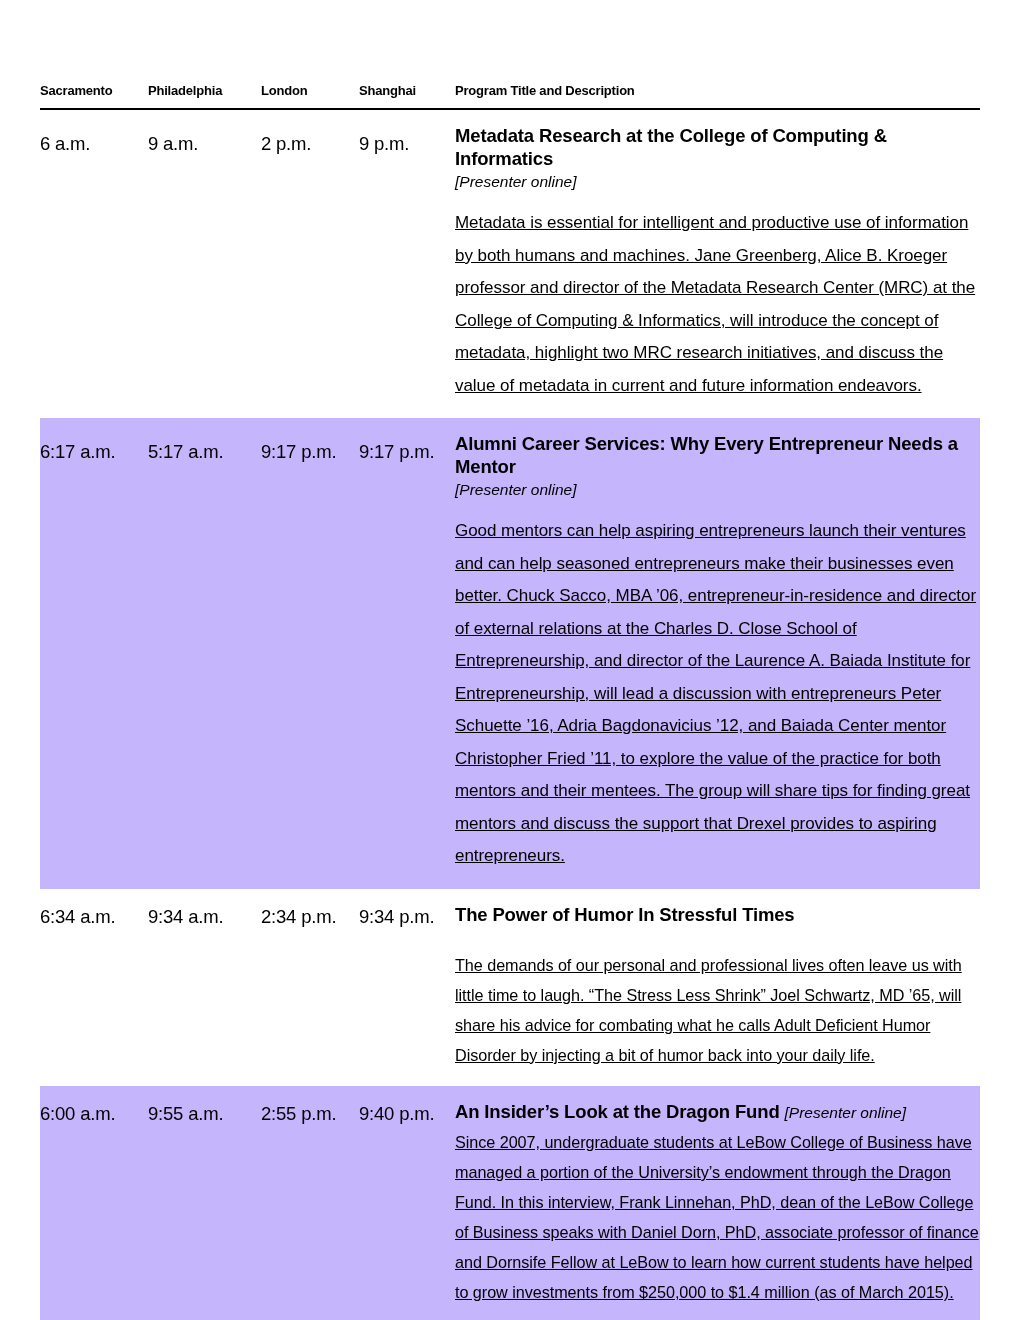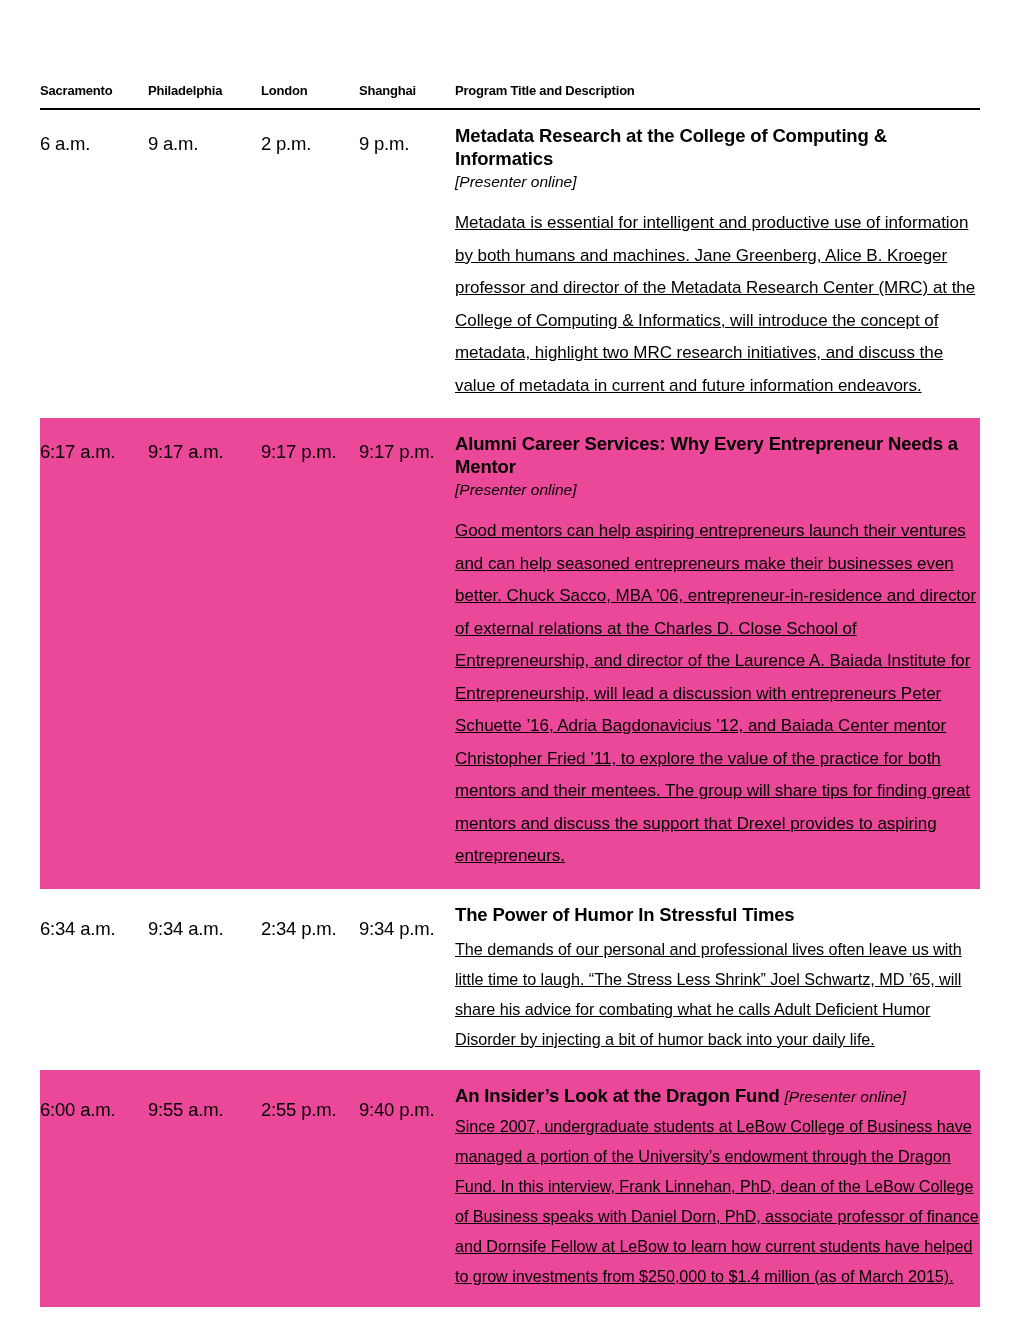--- a/index.html
+++ b/index.html
@@ -56,34 +56,34 @@
   }
   thead tr {
     border-bottom: 2.4px solid #000000;
   }
 
   
   tbody tr.row {
     vertical-align: top;
   }
   tbody tr.shaded td {
-    background: #ec4899;
+    background: #c4b5fd;
   }
 
   td.time {
     font-size: 18.5px;
     font-weight: normal;
     font-stretch: condensed;
     letter-spacing: -0.2px;
     white-space: nowrap;
     padding: 24px 0 0 0;
     vertical-align: top;
     line-height: 1.1;
   }
-  td.time.tight { padding-top: 30px; }
+  td.time.tight { padding-top: 18px; }
 
   td.prog {
     padding: 14px 0 16px 0;
     vertical-align: top;
   }
   td.prog.tight { }
 
   .prog-title {
     font-size: 18.5px;
     font-weight: bold;
@@ -108,21 +108,21 @@
   .prog-desc {
     font-size: 17px;
     line-height: 32.5px;
     margin: 14px 0 0 0;
     letter-spacing: -0.05px;
     text-decoration: underline;
   }
   .prog-desc.narrow {
     font-size: 16.2px;
     line-height: 30px;
-    margin-top: 8px;
+    margin-top: 24px;
   }
   .prog-desc.tightgap {
     margin-top: 4px;
   }
 </style>
 </head>
 <body>
 
 <div class="page">
 
@@ -154,21 +154,21 @@
         <td class="time">9 p.m.</td>
         <td class="prog">
           <p class="prog-title">Metadata Research at the College of Computing &amp; Informatics</p>
           <p class="pres-note">[Presenter online]</p>
           <p class="prog-desc">Metadata is essential for intelligent and productive use of information by both humans and machines. Jane Greenberg, Alice B. Kroeger professor and director of the Metadata Research Center (MRC) at the College of Computing &amp; Informatics, will introduce the concept of metadata, highlight two MRC research initiatives, and discuss the value of metadata in current and future information endeavors.</p>
         </td>
       </tr>
 
       <tr class="row shaded">
         <td class="time">6:17 a.m.</td>
-        <td class="time">9:17 a.m.</td>
+        <td class="time">5:17 a.m.</td>
         <td class="time">9:17 p.m.</td>
         <td class="time">9:17 p.m.</td>
         <td class="prog">
           <p class="prog-title">Alumni Career Services: Why Every Entrepreneur Needs a Mentor</p>
           <p class="pres-note">[Presenter online]</p>
           <p class="prog-desc">Good mentors can help aspiring entrepreneurs launch their ventures and can help seasoned entrepreneurs make their businesses even better. Chuck Sacco, MBA ’06, entrepreneur-in-residence and director of external relations at the Charles D. Close School of Entrepreneurship, and director of the  Laurence A. Baiada Institute for Entrepreneurship, will lead a discussion with entrepreneurs Peter Schuette ’16, Adria Bagdonavicius ’12, and Baiada Center mentor Christopher Fried ’11, to explore the value of the practice for both mentors and their mentees.  The group will share tips for finding great mentors and discuss the support that Drexel provides to aspiring entrepreneurs.</p>
         </td>
       </tr>
 
       <tr class="row">

